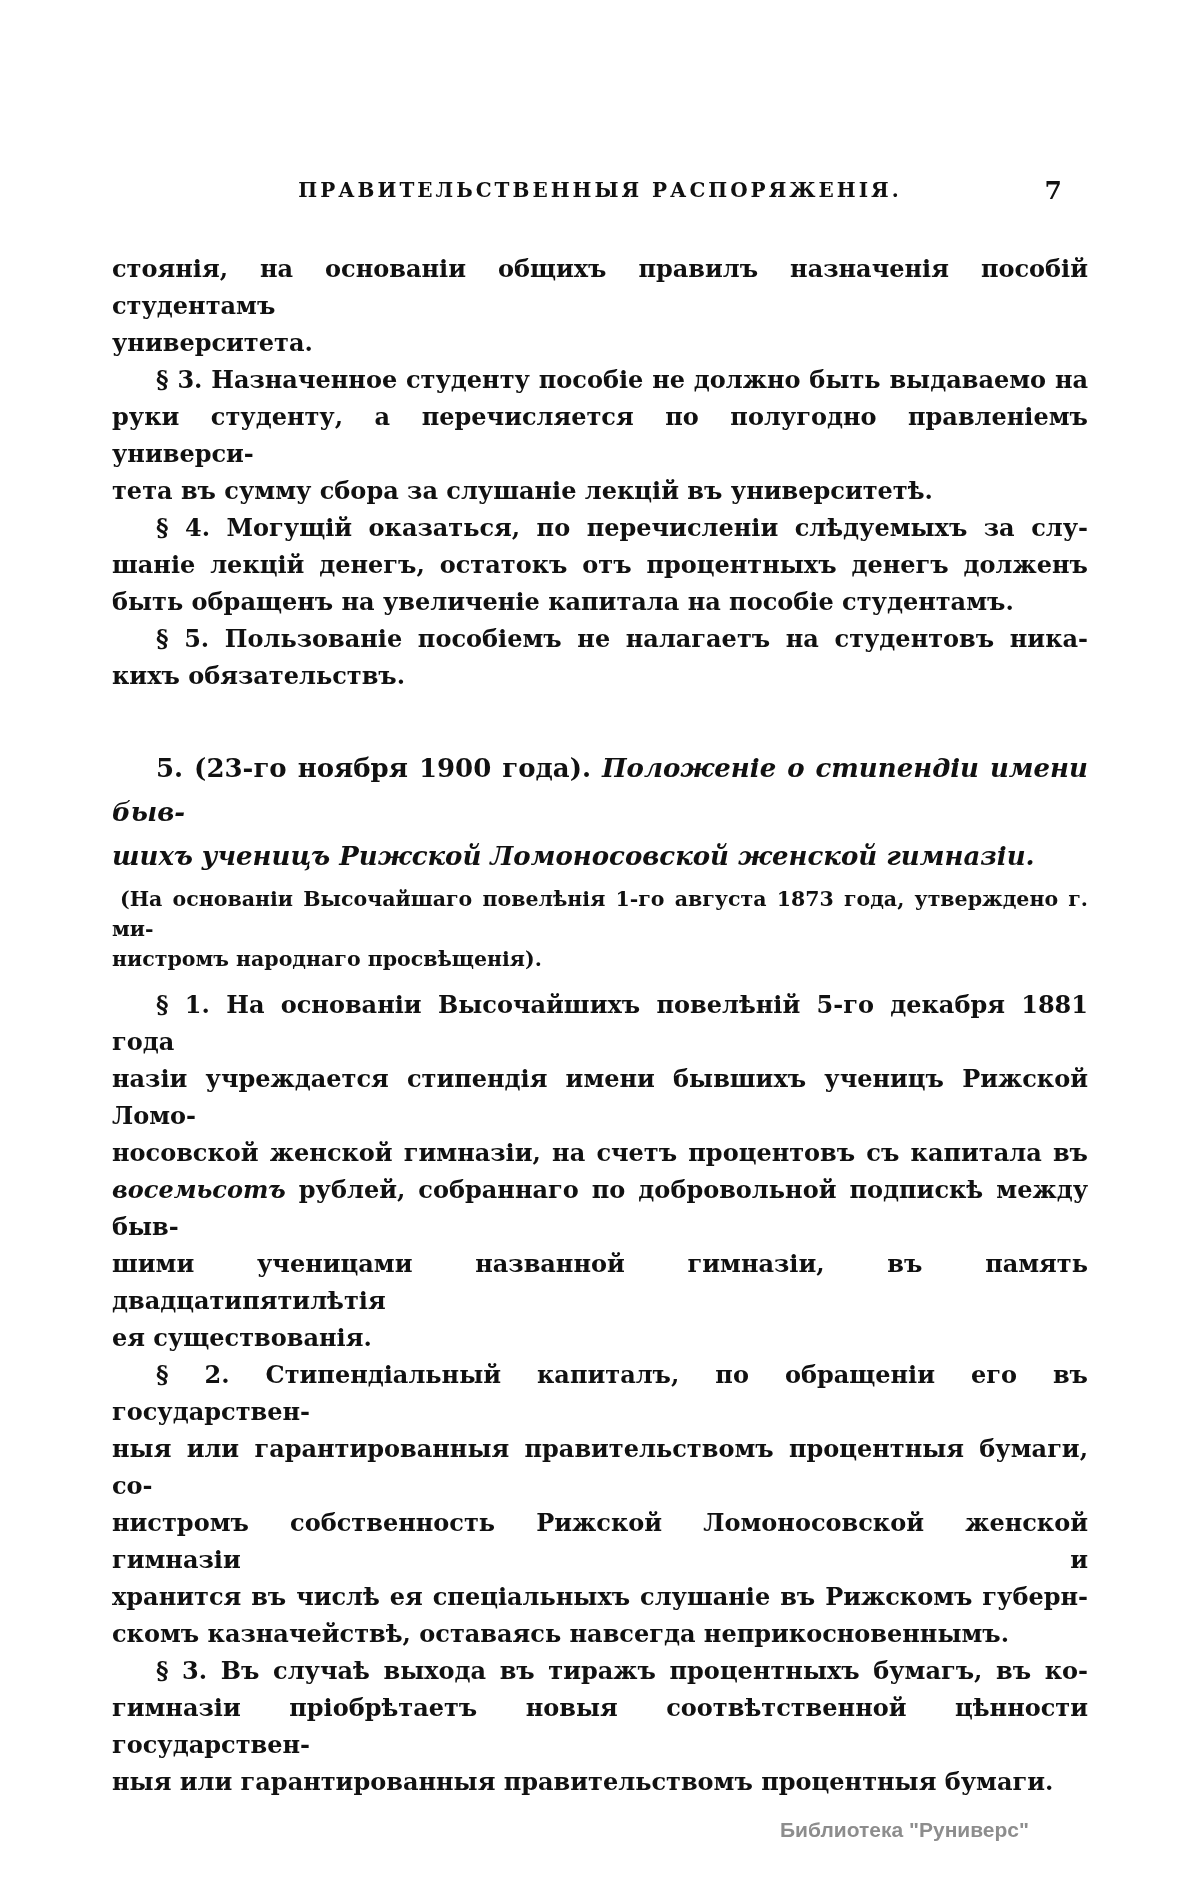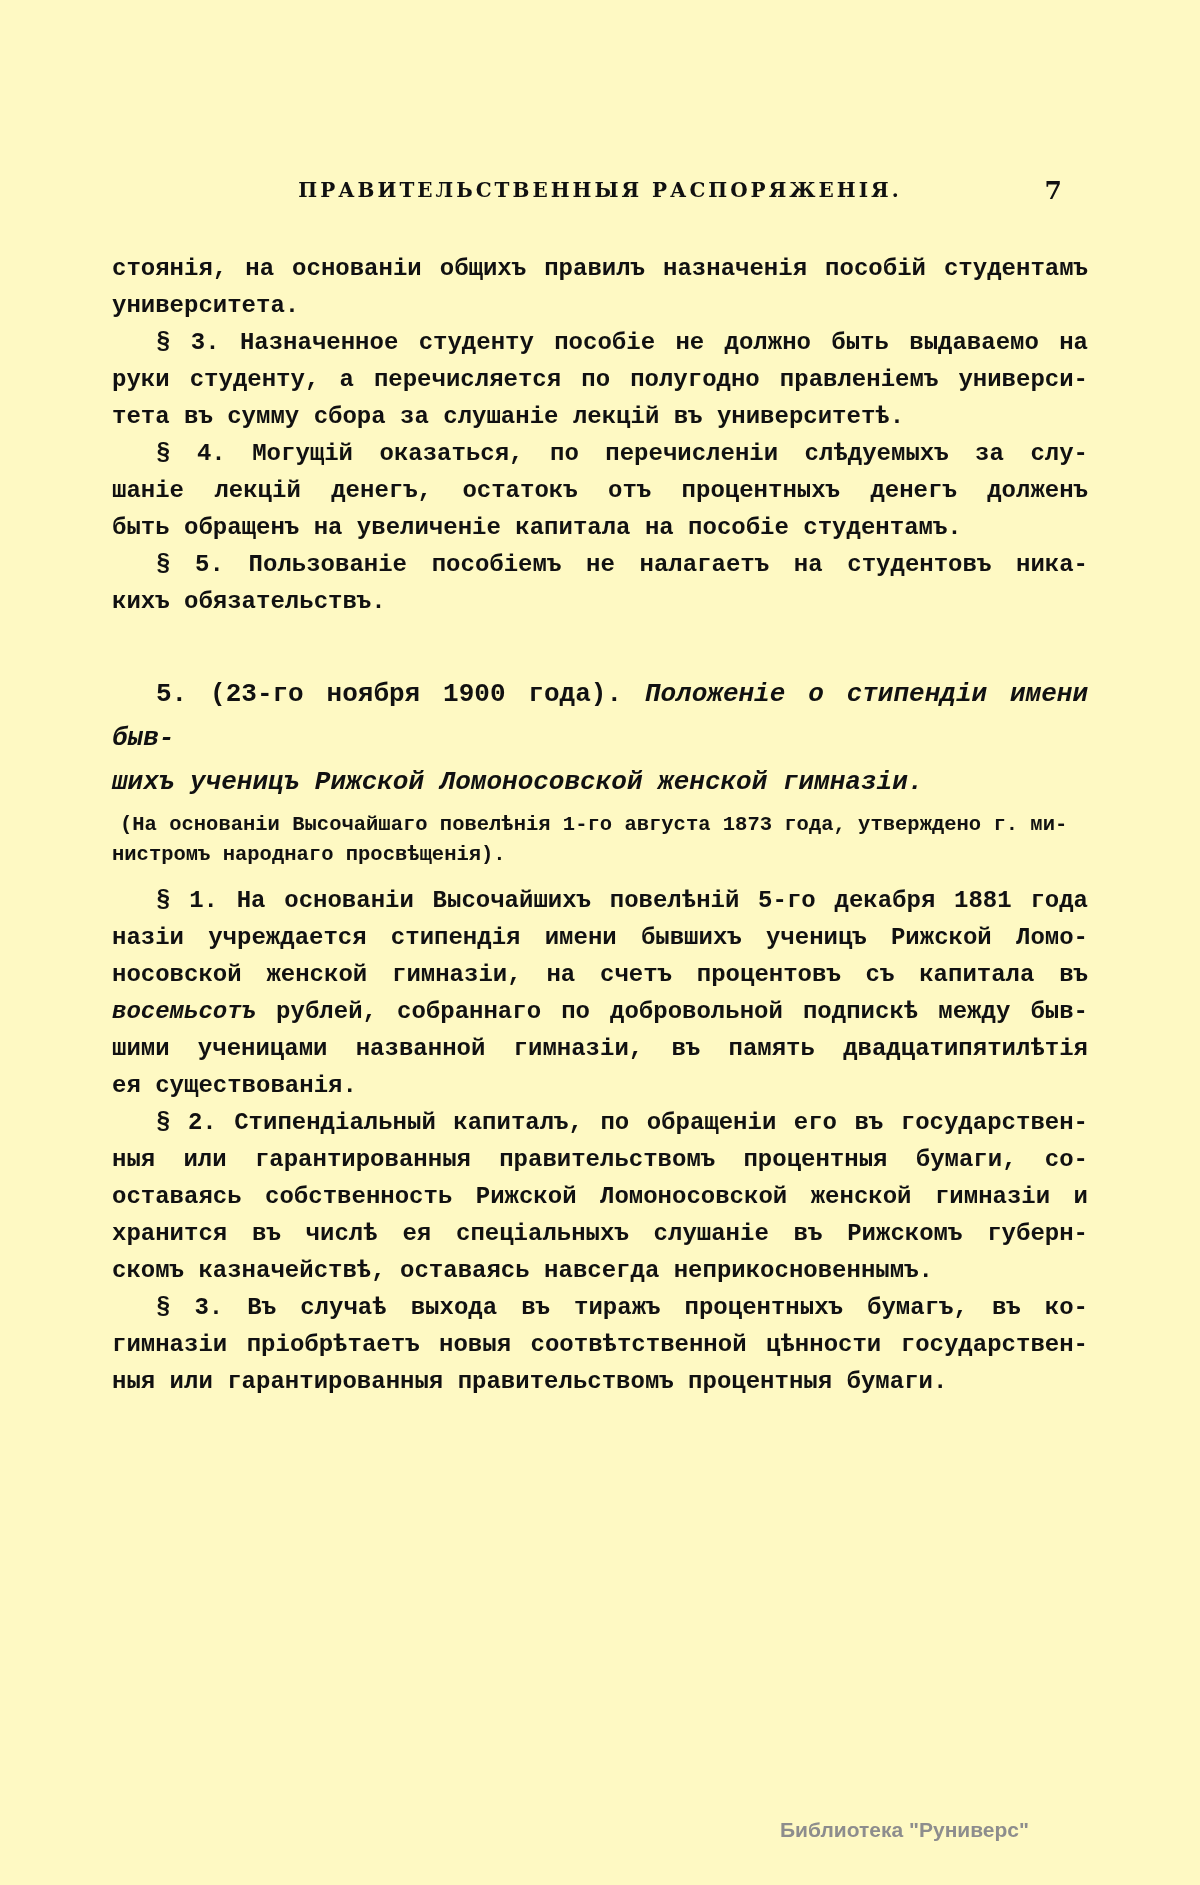--- a/index.html
+++ b/index.html
@@ -1,20 +1,20 @@
 <!DOCTYPE html>
 <html><head>
 <meta charset="utf-8">
 <style>
   html,body{margin:0;padding:0;background:#e8e8e4;}
   .page{
     position:relative;
     width:1200px;height:1885px;
     margin:0 auto;
-    background:#fef9c3;
+    background:#ffffff;
     color:#111;
     font-family:"DejaVu Serif", serif;
     overflow:hidden;
   }
   .running-header{
     position:absolute;left:112px;top:178px;width:976px;
     text-align:center;
     font-weight:bold;
     font-size:20px;
     letter-spacing:3px;
@@ -26,21 +26,20 @@
     font-weight:bold;
   }
   .docbody{
     position:absolute;left:112px;top:250px;width:976px;
     font-size:24px;font-weight:bold;line-height:37px;
   }
   .block{margin:0;}
   .line{
     text-align:justify;
     text-align-last:justify;
-    font-family:Liberation Mono, monospace;
   }
   .line.last{text-align-last:left;}
   .line.center{text-align:center;text-align-last:center;}
   .line.indent{text-indent:44px;}
   .it{font-style:italic;}
   .block.heading{
     margin-top:52px;
     font-size:26px;
     line-height:44px;
   }
@@ -100,21 +99,21 @@
         <div class="line indent"><span>§ 1. На основаніи Высочайшихъ повелѣній 5-го декабря 1881 года</span></div>
         <div class="line"><span>назіи учреждается стипендія имени бывшихъ ученицъ Рижской Ломо-</span></div>
         <div class="line"><span>носовской женской гимназіи, на счетъ процентовъ съ капитала въ</span></div>
         <div class="line"><span class="it">восемьсотъ</span><span> рублей, собраннаго по добровольной подпискѣ между быв-</span></div>
         <div class="line"><span>шими ученицами названной гимназіи, въ память двадцатипятилѣтія</span></div>
         <div class="line last"><span>ея существованія.</span></div>
       </div>
       <div class="block body">
         <div class="line indent"><span>§ 2. Стипендіальный капиталъ, по обращеніи его въ государствен-</span></div>
         <div class="line"><span>ныя или гарантированныя правительствомъ процентныя бумаги, со-</span></div>
-        <div class="line"><span>оставаясь собственность Рижской Ломоносовской женской гимназіи и</span></div>
+        <div class="line"><span>нистромъ собственность Рижской Ломоносовской женской гимназіи и</span></div>
         <div class="line"><span>хранится въ числѣ ея спеціальныхъ слушаніе въ Рижскомъ губерн-</span></div>
         <div class="line last"><span>скомъ казначействѣ, оставаясь навсегда неприкосновеннымъ.</span></div>
       </div>
       <div class="block body">
         <div class="line indent"><span>§ 3. Въ случаѣ выхода въ тиражъ процентныхъ бумагъ, въ ко-</span></div>
         <div class="line"><span>гимназіи пріобрѣтаетъ новыя соотвѣтственной цѣнности государствен-</span></div>
         <div class="line last"><span>ныя или гарантированныя правительствомъ процентныя бумаги.</span></div>
       </div>
     </div>
 

